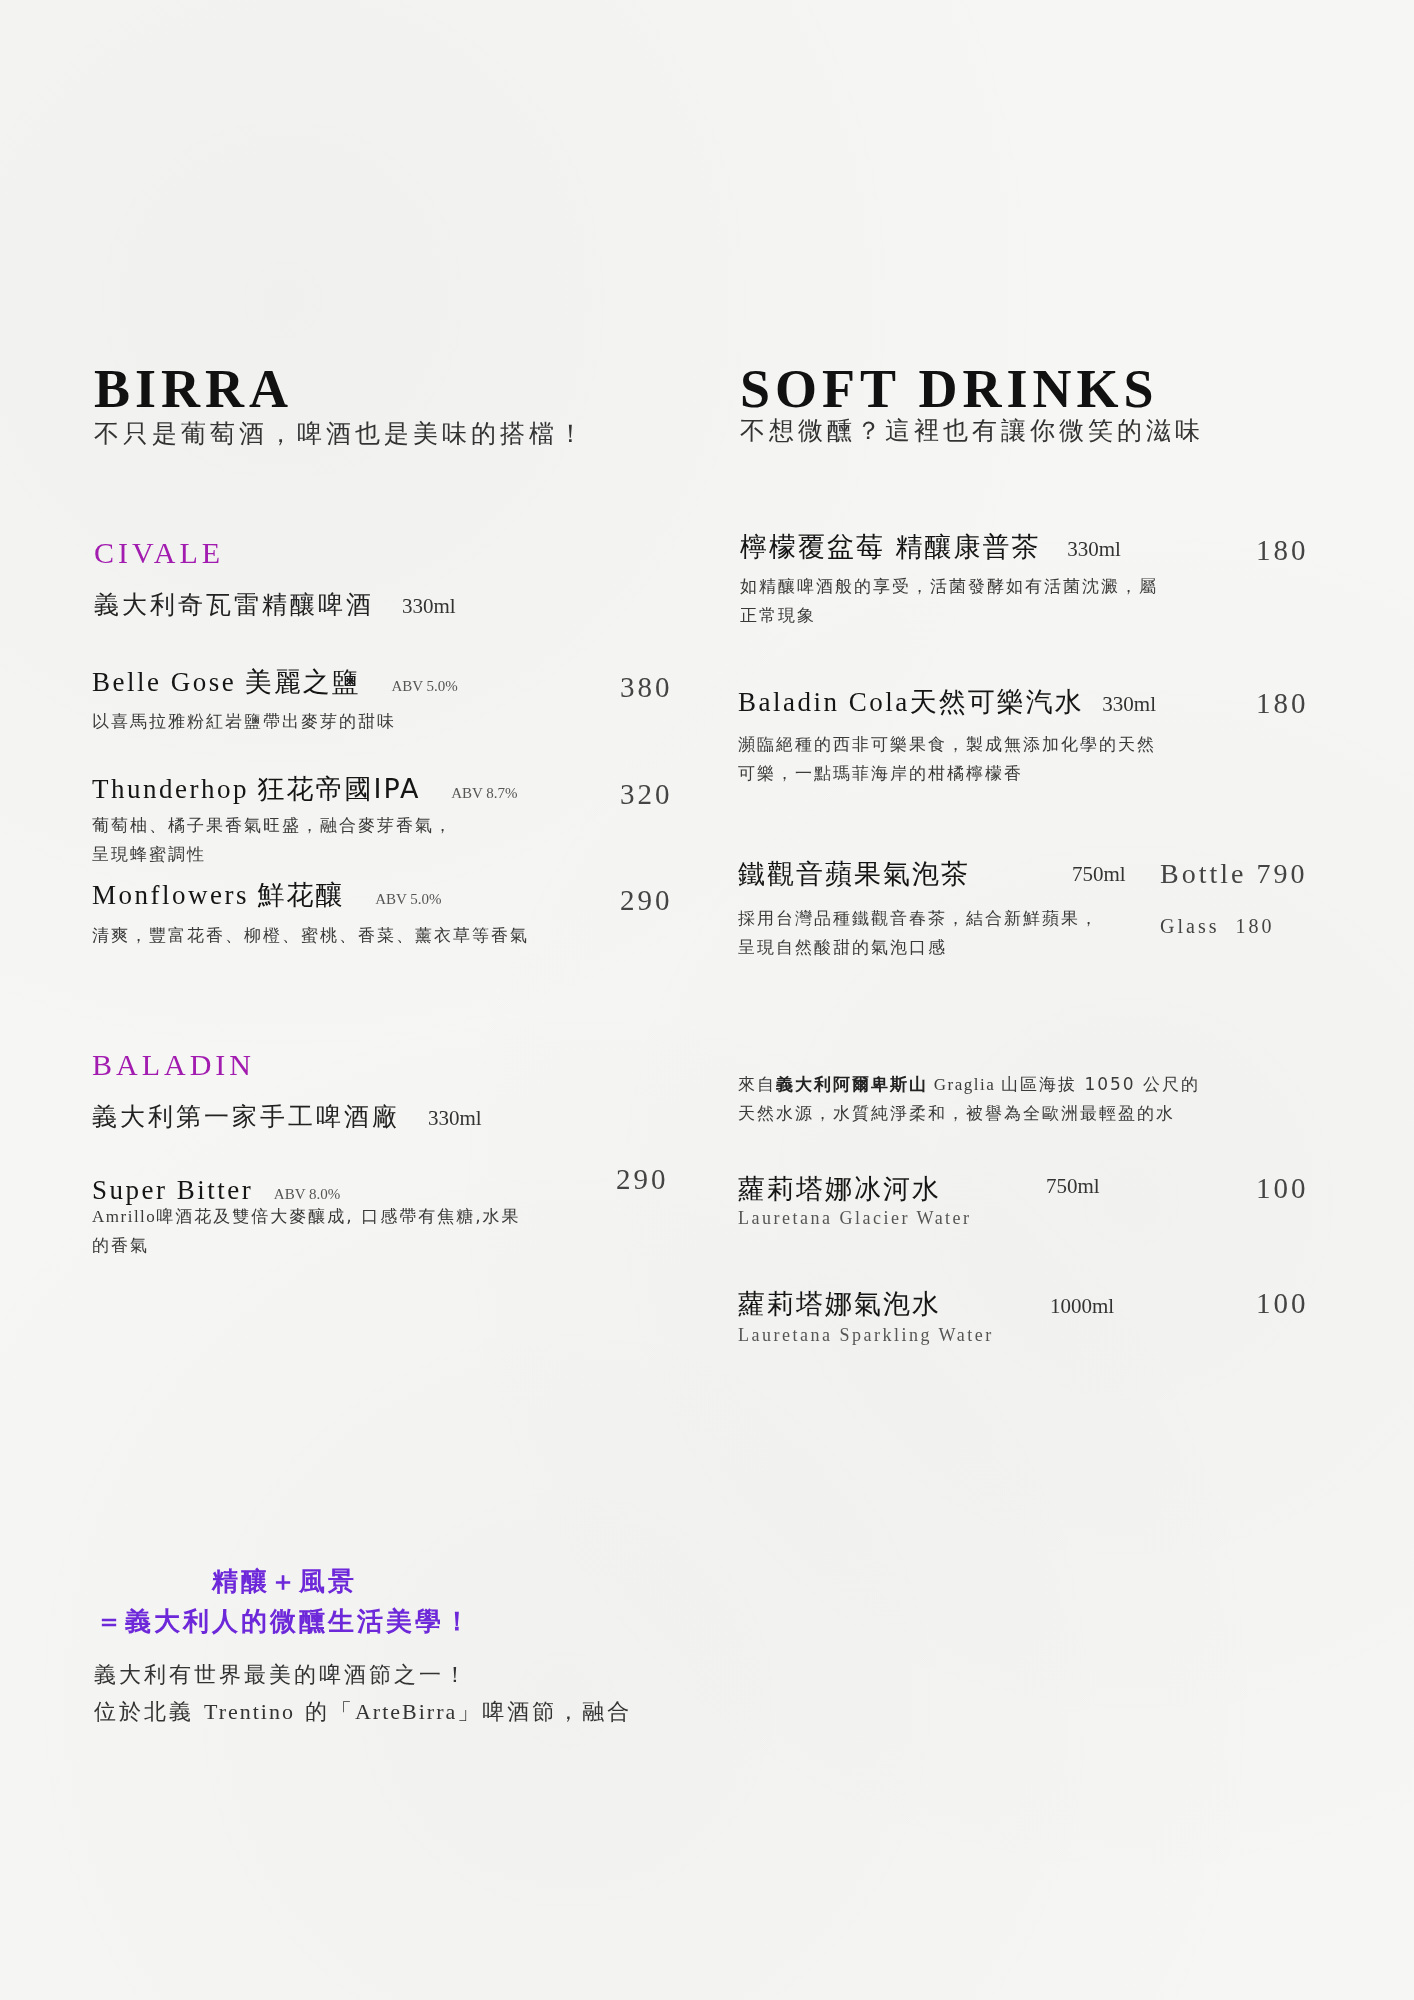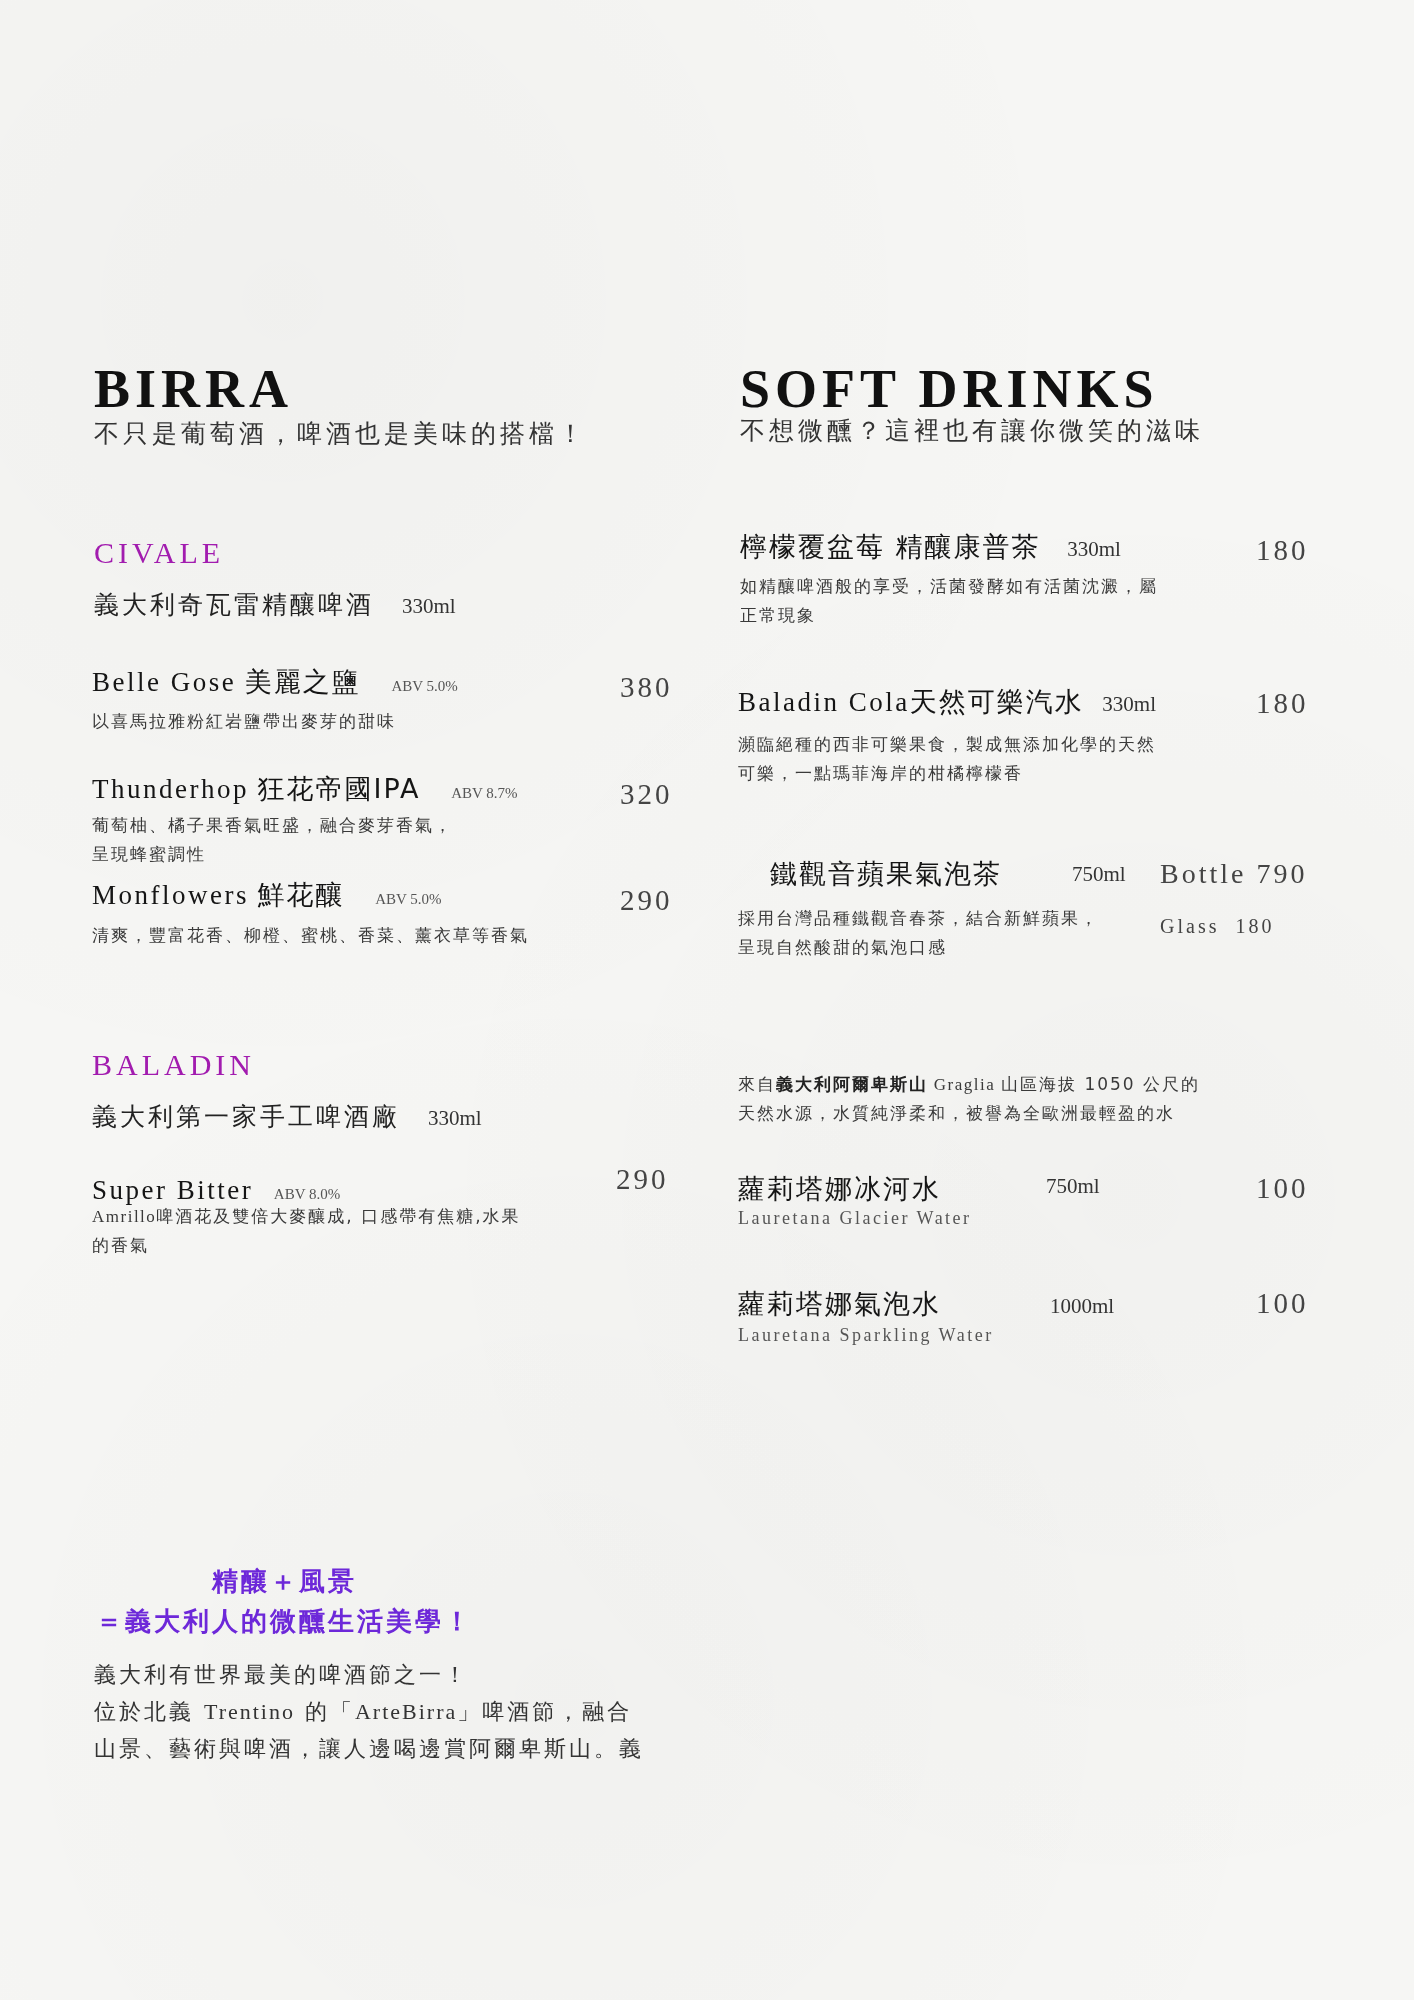--- a/index.html
+++ b/index.html
@@ -192,21 +192,21 @@
 <div class="abs item-name" style="left:738px; top:688px;">
   <span class="en">Baladin Cola</span><span class="zh">天然可樂汽水</span>
   <span class="vol" style="margin-left:10px;">330ml</span>
 </div>
 <div class="abs price" style="left:1256px; top:689px;">180</div>
 <div class="abs desc" style="left:738px; top:730px;">
   <div>瀕臨絕種的西非可樂果食，製成無添加化學的天然</div>
   <div>可樂，一點瑪菲海岸的柑橘檸檬香</div>
 </div>
 
-<div class="abs item-name" style="left:738px; top:860px;margin-left:32px;">
+<div class="abs item-name" style="left:738px; top:860px;">
   <span class="zh">鐵觀音蘋果氣泡茶</span>
 </div>
 <div class="abs vol" style="left:1072px; top:862px;">750ml</div>
 <div class="abs price" style="left:1160px; top:860px; font-size:28px;">Bottle 790</div>
 <div class="abs price" style="left:1160px; top:916px; font-size:20px; white-space:pre;">Glass  180</div>
 <div class="abs desc" style="left:738px; top:904px;">
   <div>採用台灣品種鐵觀音春茶，結合新鮮蘋果，</div>
   <div>呈現自然酸甜的氣泡口感</div>
 </div>
 
@@ -229,14 +229,13 @@
 <div class="abs price" style="left:1256px; top:1289px;">100</div>
 <div class="abs subname" style="left:738px; top:1325px;">Lauretana Sparkling Water</div>
 
 <div class="abs" style="left:96px; top:1561px;">
   <div class="note-head">精釀＋風景</div>
   <div class="note-head">＝義大利人的微醺生活美學！</div>
 </div>
 <div class="abs note-body" style="left:94px; top:1656px; white-space:nowrap;">
   <div>義大利有世界最美的啤酒節之一！</div>
   <div><span style="white-space:pre;">位於北義 </span><span class="latin">Trentino</span><span style="white-space:pre;"> 的「</span><span class="latin">ArteBirra</span><span>」啤酒節，融合</span></div>
-  <div>山景、藝術與啤酒，讓人邊喝邊賞阿爾卑斯山。義</div>
 </div>
 
 </body></html>

